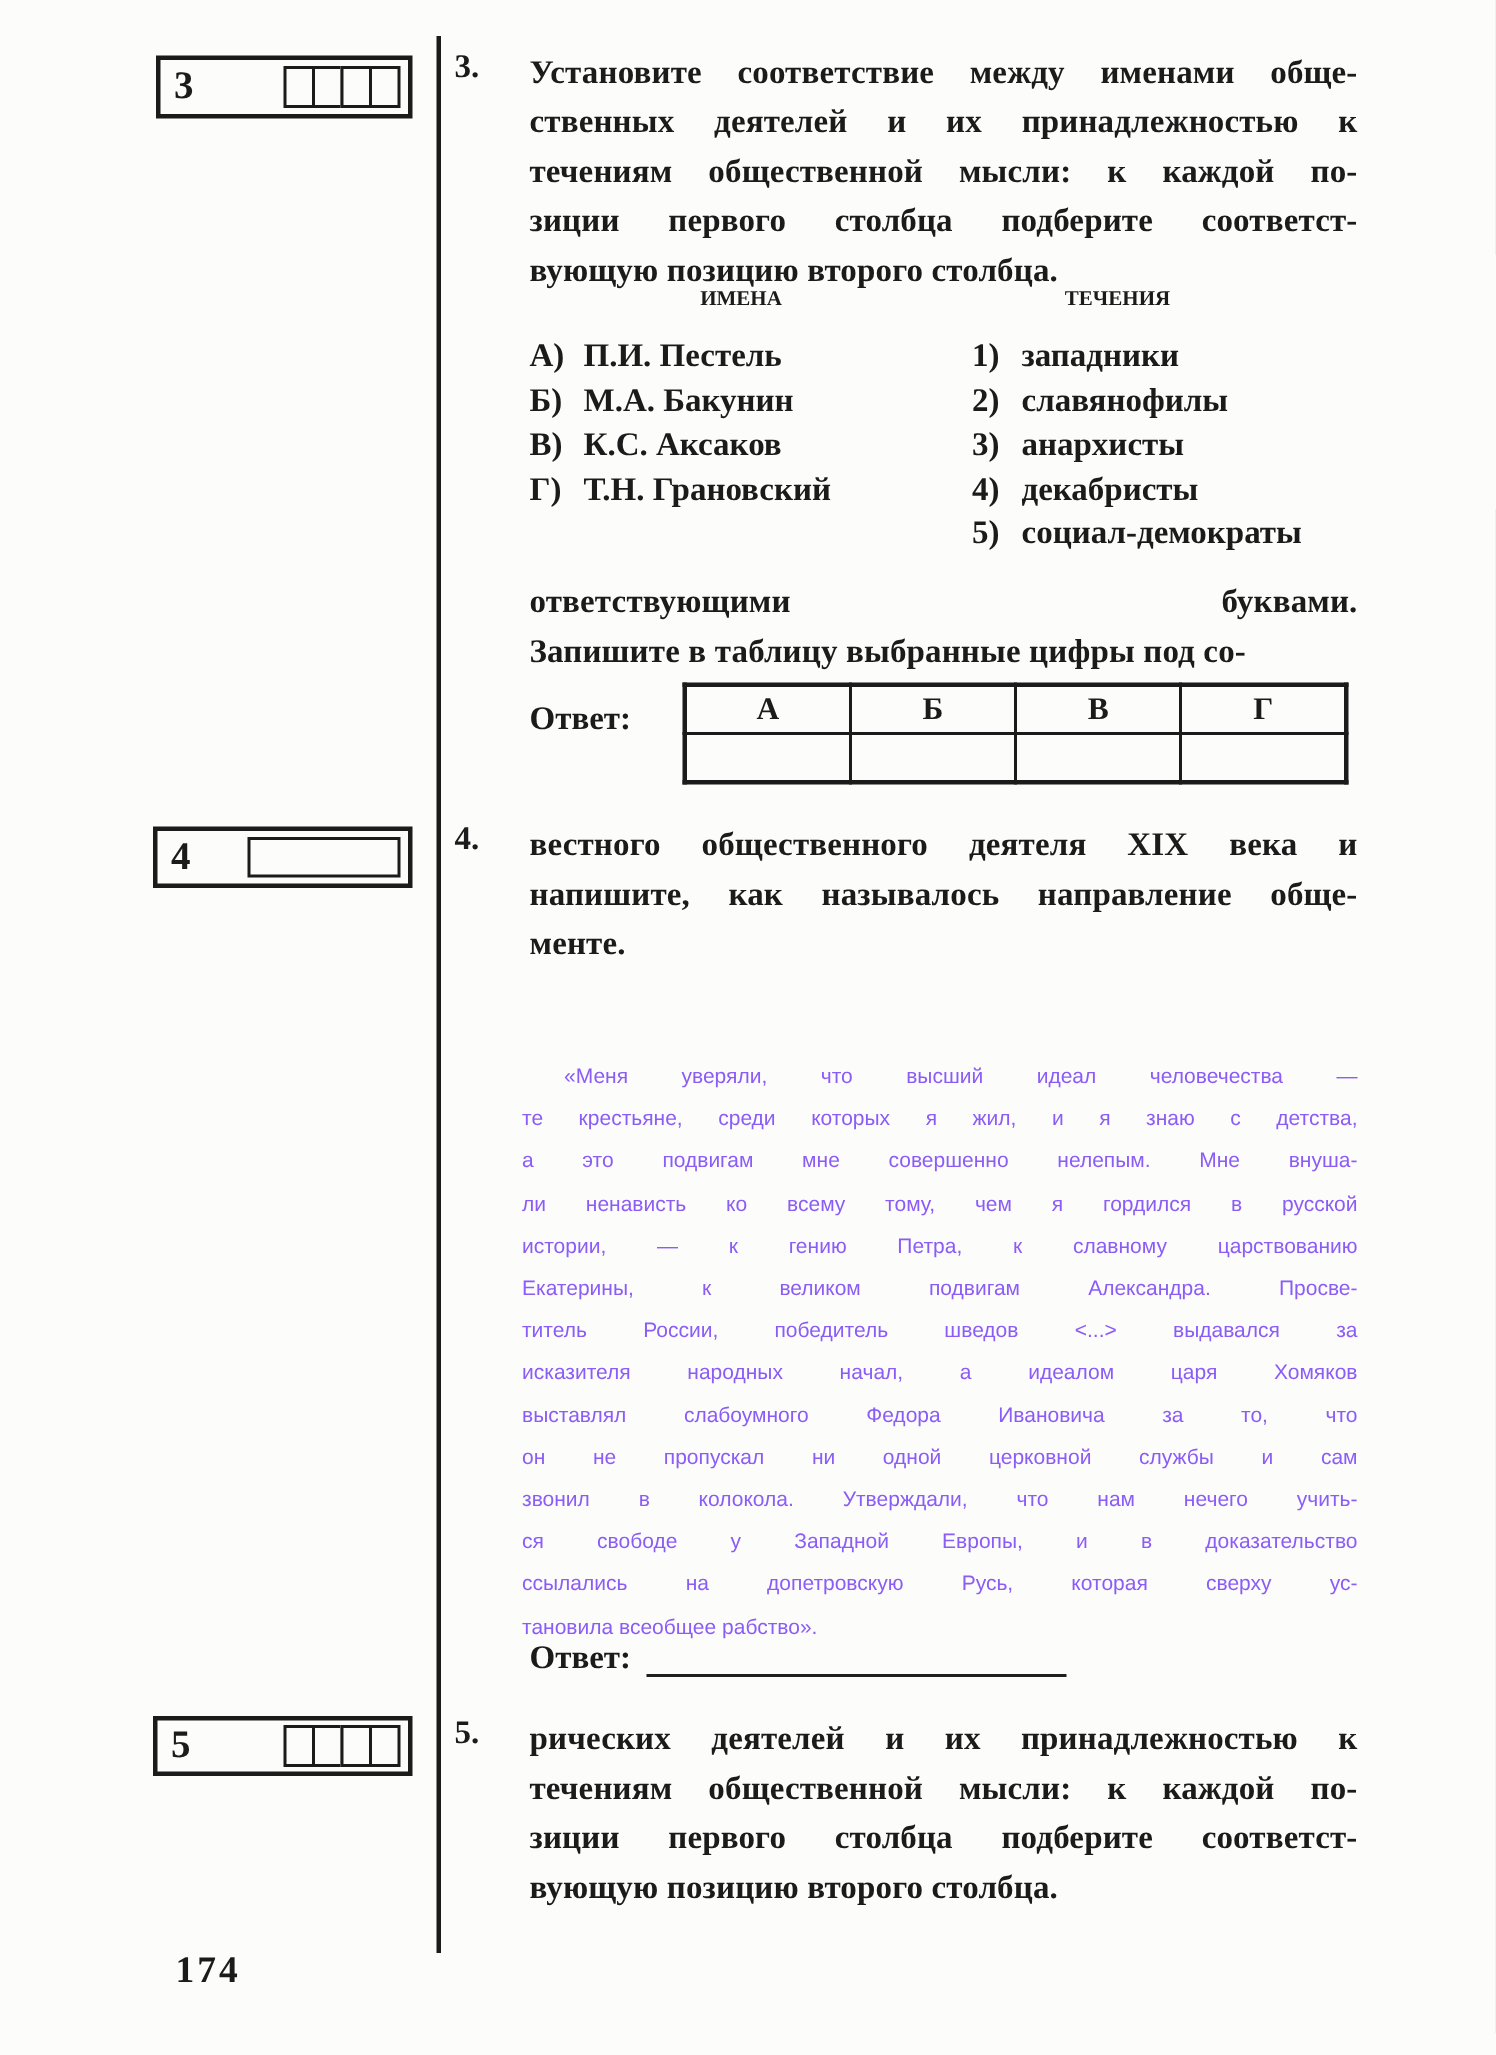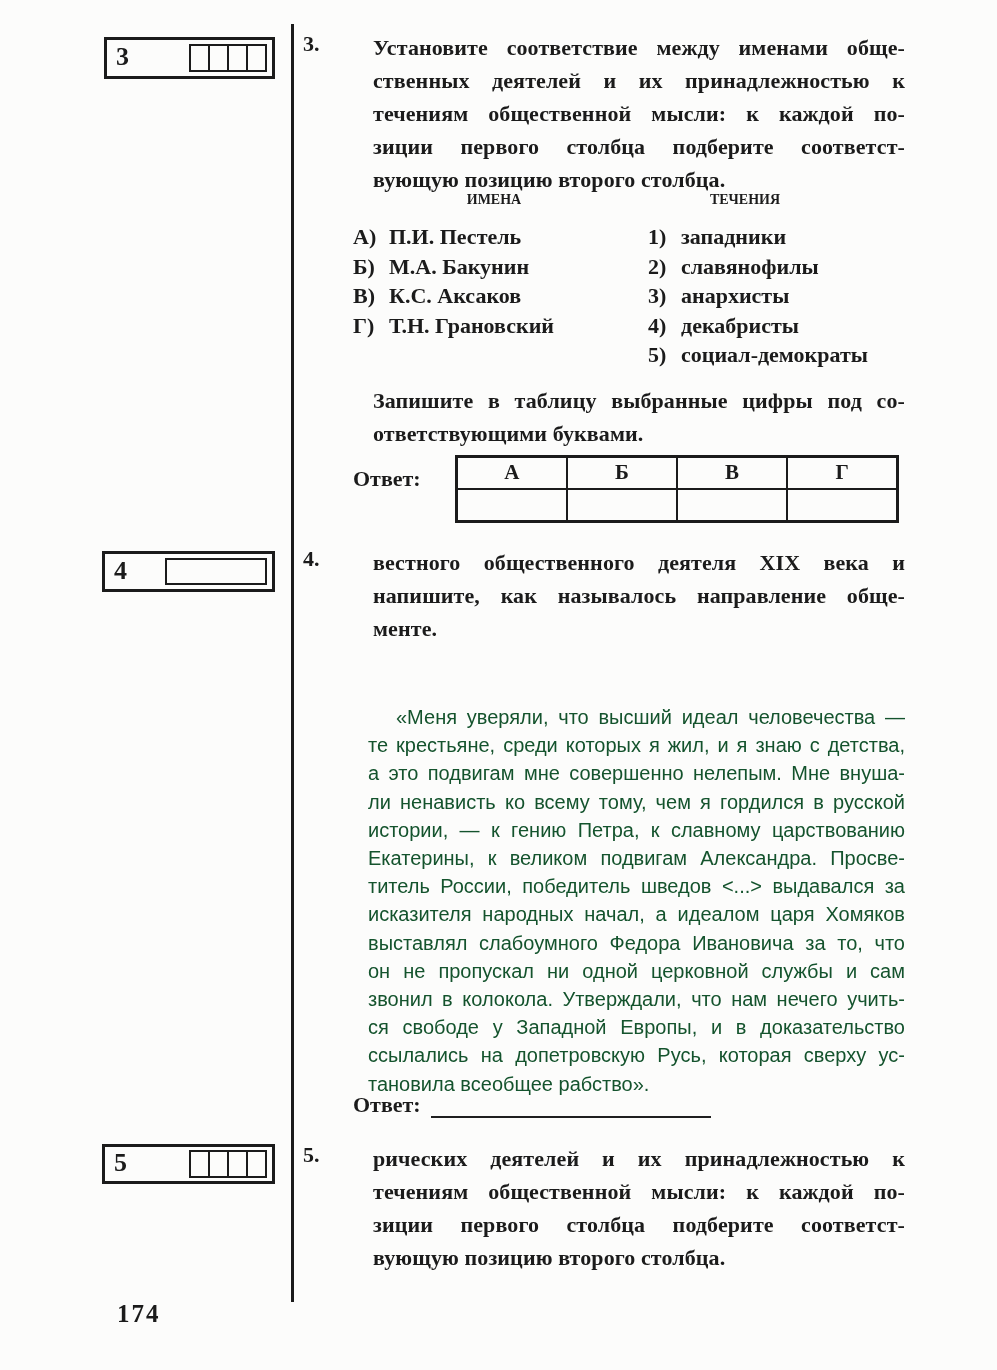--- a/index.html
+++ b/index.html
@@ -61,21 +61,21 @@
   }
   .statement {
     position: absolute;
     left: 353px;
     width: 552px;
     font-size: 22px;
     font-weight: 700;
     line-height: 33px;
     letter-spacing: 0.1px;
   }
-  .tline { text-align: justify; text-align-last: justify; margin-left: 20px; }
+  .tline { text-align: justify; text-align-last: justify; }
   .tline:last-child { text-align-last: left; }
 
   
   .col-header {
     position: absolute;
     font-size: 14px;
     font-weight: 700;
     text-align: center;
   }
   .match-list { position: absolute; font-size: 22px; font-weight: 700; }
@@ -106,24 +106,24 @@
     font-family: "Liberation Serif", serif;
   }
   table.ans tr.inp td { height: 33px; }
 
   
   .quote {
     position: absolute;
     left: 348px; top: 703px;
     width: 557px;
     font-family: "Liberation Sans", sans-serif;
-    font-size: 20px;
+    font-size: 14px;
     font-weight: 400;
     line-height: 28.2px;
-    color: #14532d;
+    color: #8b5cf6;
   }
   .quote .tline:first-child { text-indent: 28px; }
 
   
   .blank-row {
     position: absolute;
     left: 353px; top: 1092px;
     display: flex;
     align-items: flex-end;
   }
@@ -208,22 +208,22 @@
       <span class="match-label" style="width:33px;">4)</span>
       <span>декабристы</span>
     </div>
     <div class="match-row">
       <span class="match-label" style="width:33px;">5)</span>
       <span>социал-демократы</span>
     </div>
   </div>
 
   <div class="statement" style="top:384px;">
+      <div class="tline">ответствующими буквами.</div>
       <div class="tline">Запишите в таблицу выбранные цифры под со-</div>
-      <div class="tline">ответствующими буквами.</div>
     </div>
 
   <div class="answer-label" style="top:466px;">Ответ:</div>
 
   <table class="ans">
     <tbody>
         <tr>
       <td>А</td>
       <td>Б</td>
       <td>В</td>

